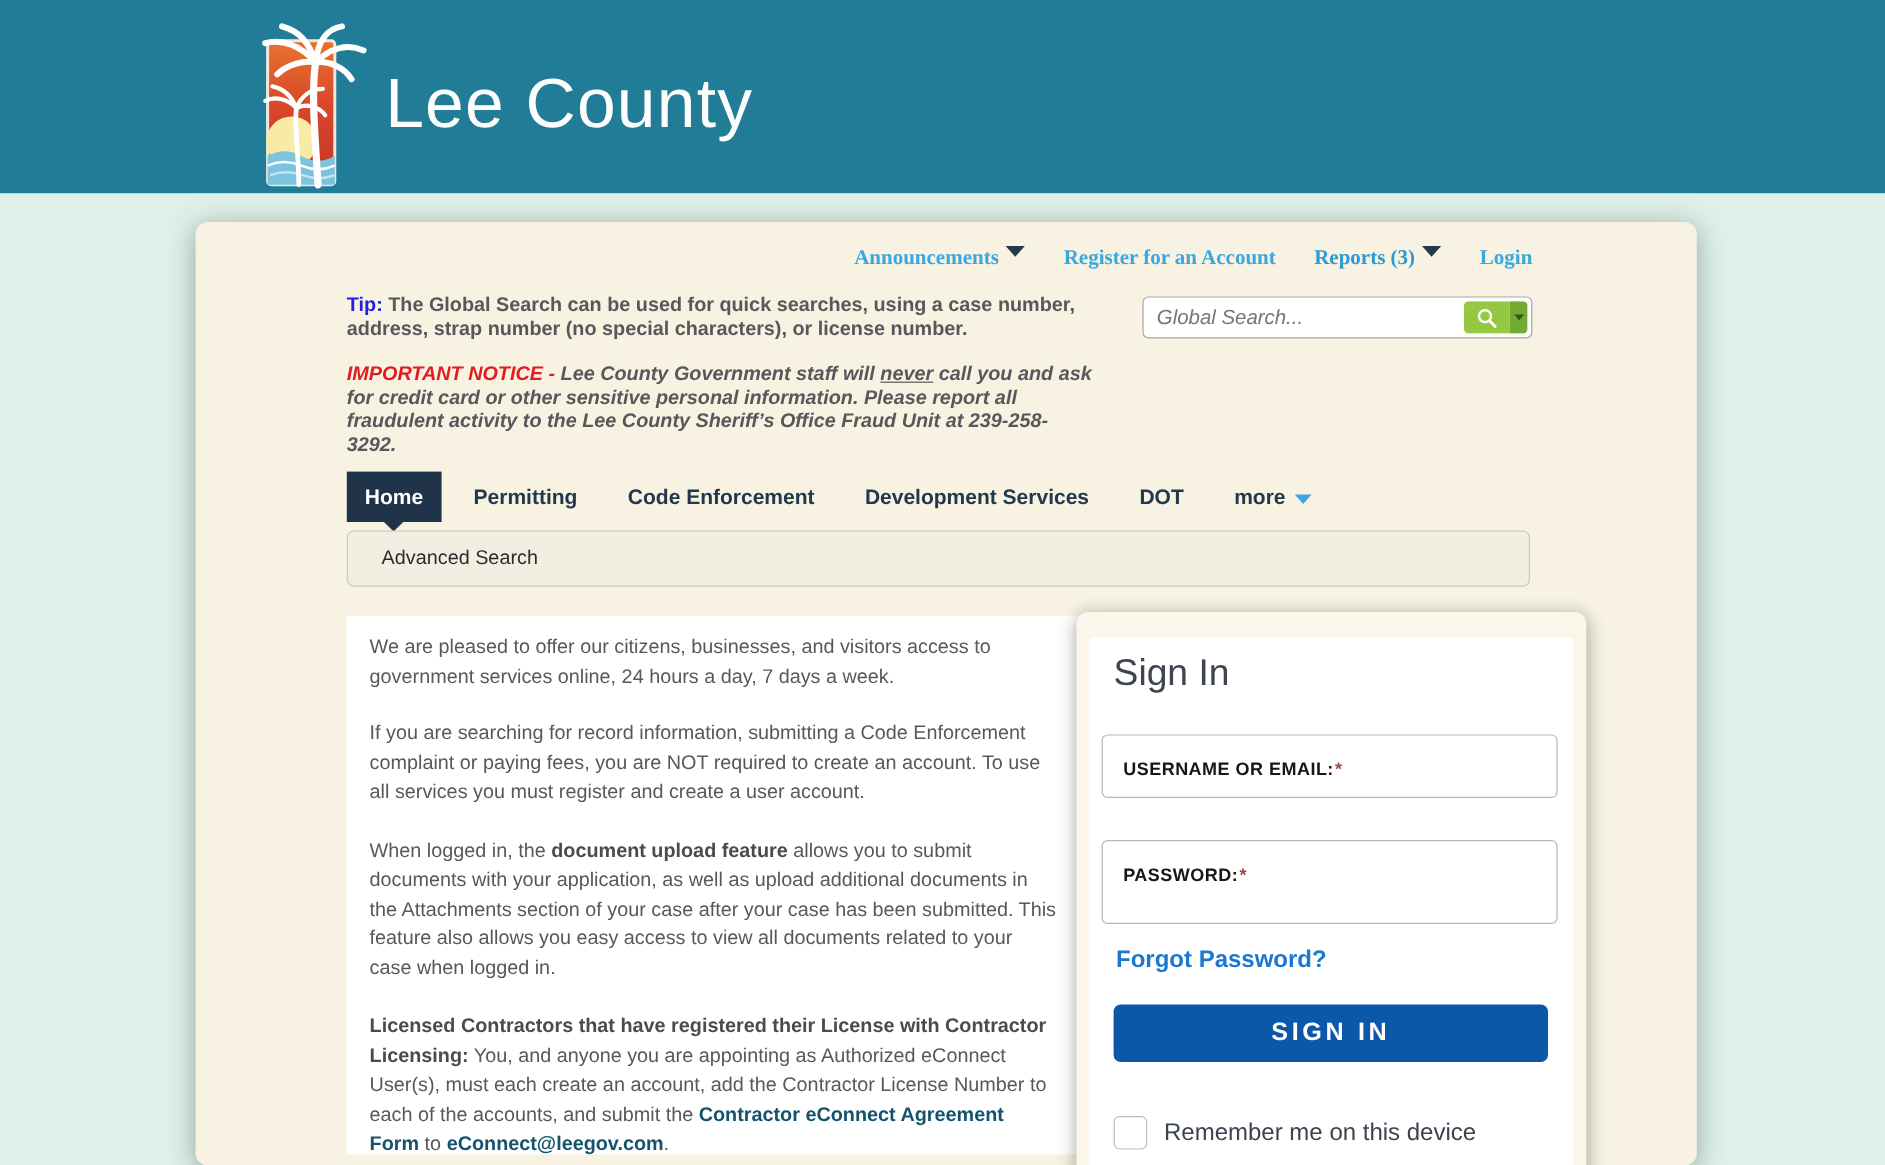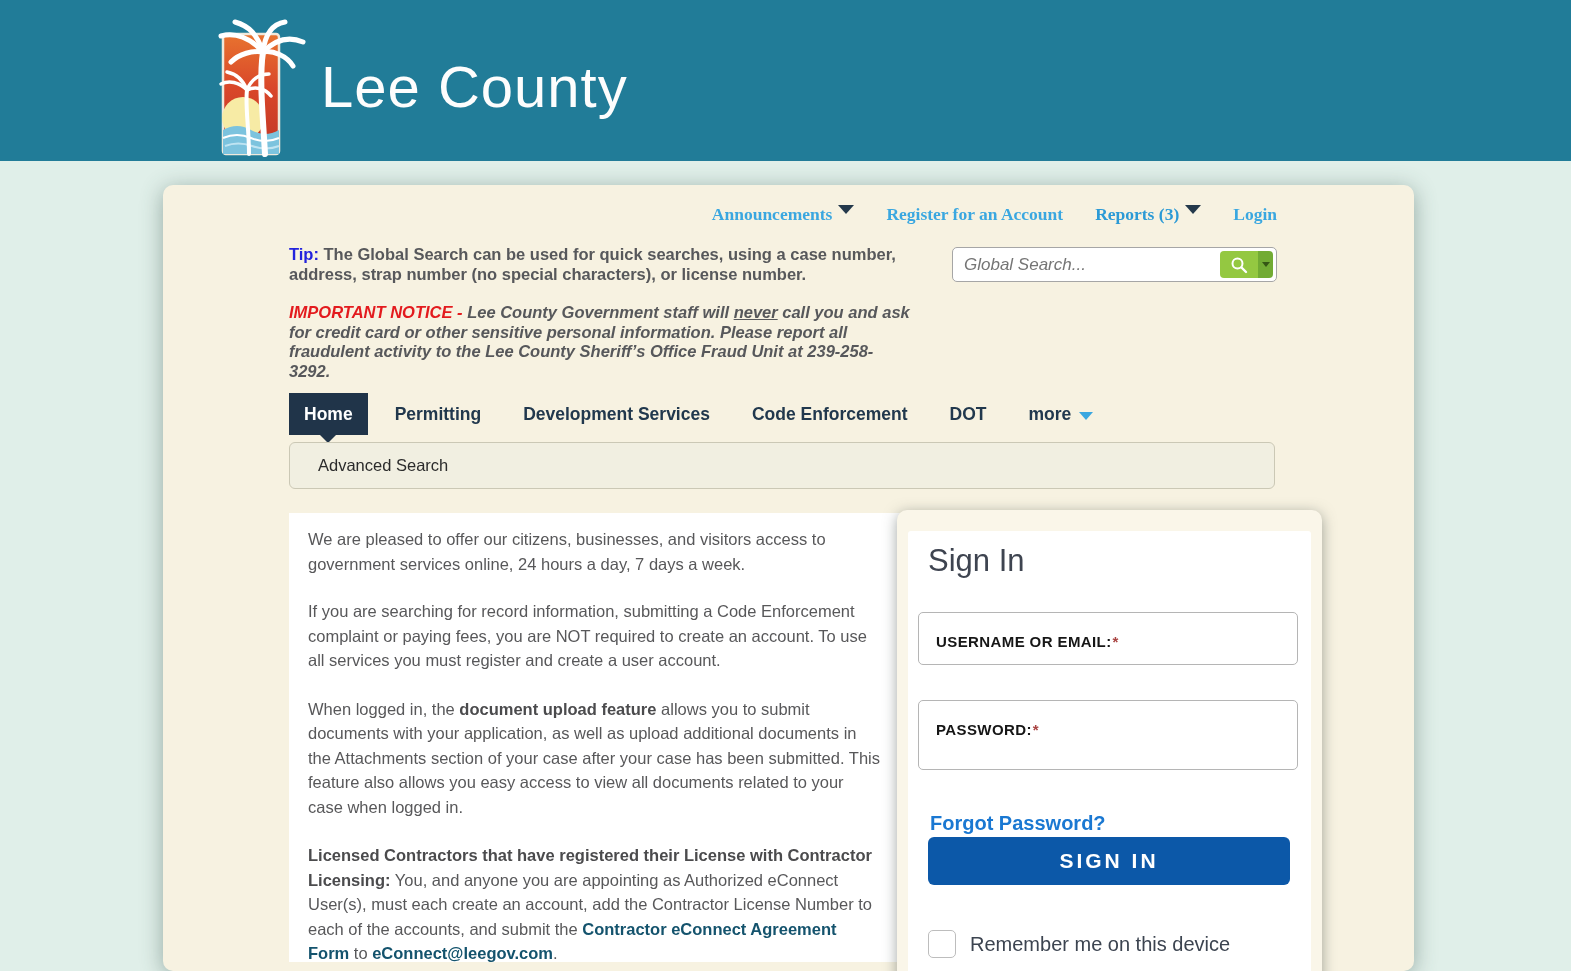--- a/index.html
+++ b/index.html
@@ -67,21 +67,21 @@
   
   .signin-outer { position:absolute; left:734px; top:325px; width:425px; height:520px; background:#faf6e9; border-radius:10px; box-shadow:0 3px 14px rgba(70,80,75,.5); }
   .signin-card { position:absolute; left:11px; top:21px; width:403px; height:490px; background:#ffffff; border-radius:3px; }
   .signin-title { position:absolute; left:20px; top:12px; font-size:31px; color:#3e4450; }
   .field-box { position:absolute; left:10px; width:380px; border:1px solid #b5b5b5; border-radius:5px; background:#fff; cursor:text; }
   .field-user { top:81px; height:53px; }
   .field-pass { top:169px; height:70px; }
   .field-label { position:absolute; left:17px; top:20px; font-size:15px; font-weight:bold; letter-spacing:.4px; color:#161616; }
   .req { color:#a94442; margin-left:1px; }
   .field-input { position:absolute; left:10px; right:10px; top:42px; height:22px; border:none; outline:none; font-size:16px; font-family:inherit; background:transparent; }
-  .forgot-link { position:absolute; left:22px; top:258px; font-size:20px; font-weight:bold; color:#1a78d2; text-decoration:none; cursor:pointer;margin-top:23px; }
+  .forgot-link { position:absolute; left:22px; top:258px; font-size:20px; font-weight:bold; color:#1a78d2; text-decoration:none; cursor:pointer; }
   .signin-btn { position:absolute; left:20px; top:306px; width:362px; height:48px; background:#0c58a8; border:none; border-radius:6px; color:#fff; font-size:21px; font-weight:bold; letter-spacing:3px; cursor:pointer; font-family:inherit; }
   .remember-row { position:absolute; left:20px; top:399px; display:flex; align-items:center; }
   .checkbox { width:28px; height:28px; background:#fff; border:1.5px solid #bdbdbd; border-radius:5px; cursor:pointer; flex:none; }
   .remember-label { margin-left:14px; font-size:20px; color:#3c4450; }
 </style>
 </head>
 <body>
 
 <div class="header">
   <div class="logo-block">
@@ -147,22 +147,22 @@
     </div>
   </div>
 
   <div class="notice">
     <span class="notice-label">IMPORTANT NOTICE -</span><span> Lee County Government staff will </span><u>never</u><span> call you and ask for credit card or other sensitive personal information.  Please report all fraudulent activity to the Lee County Sheriff’s Office Fraud Unit at 239-258-3292.</span>
   </div>
 
   <div class="tab-bar">
       <div class="tab active"><span>Home</span></div>
       <div class="tab"><span>Permitting</span></div>
+      <div class="tab"><span>Code Enforcement</span></div>
       <div class="tab"><span>Development Services</span></div>
-      <div class="tab"><span>Code Enforcement</span></div>
       <div class="tab"><span>DOT</span></div>
       <div class="tab"><span>more</span><span class="tri-more"></span></div>
     </div>
 
   <div class="advanced-bar">
     <span>Advanced Search</span>
   </div>
 
   <div class="welcome-panel">
     <p class="first"><span>We are pleased to offer our citizens, businesses, and visitors access to government services online, 24 hours a day, 7 days a week.</span></p>

